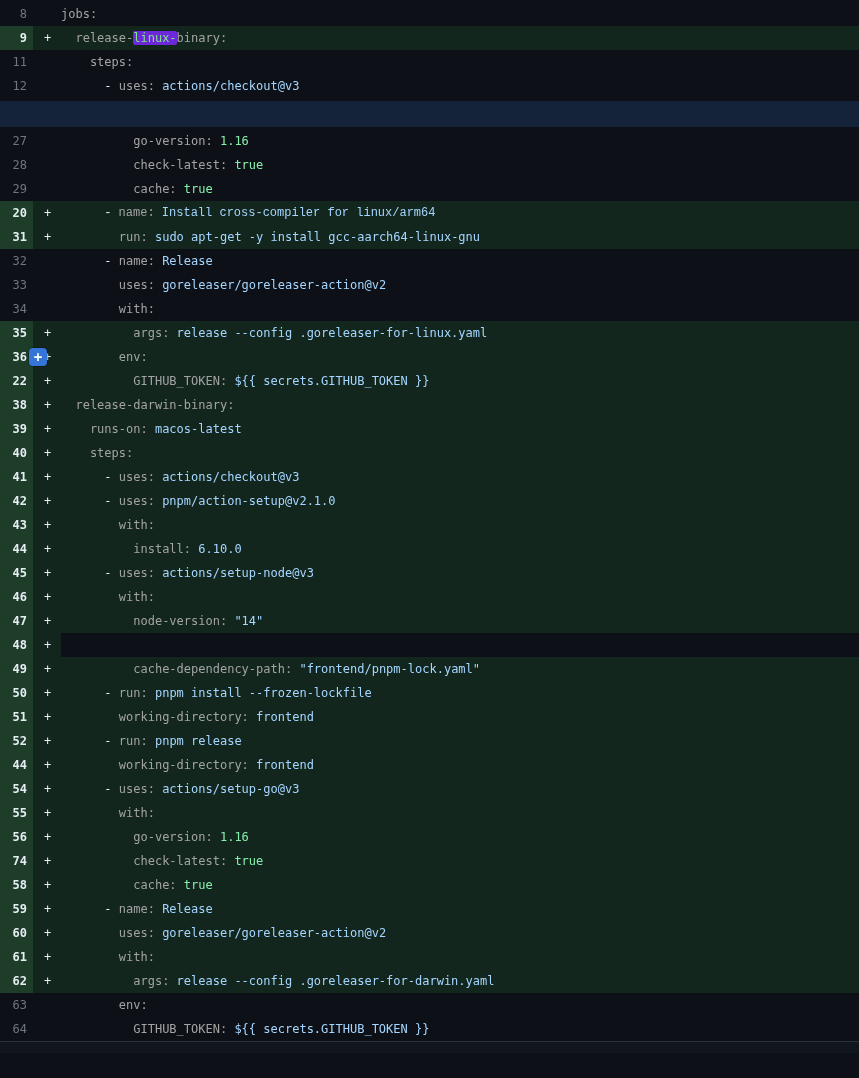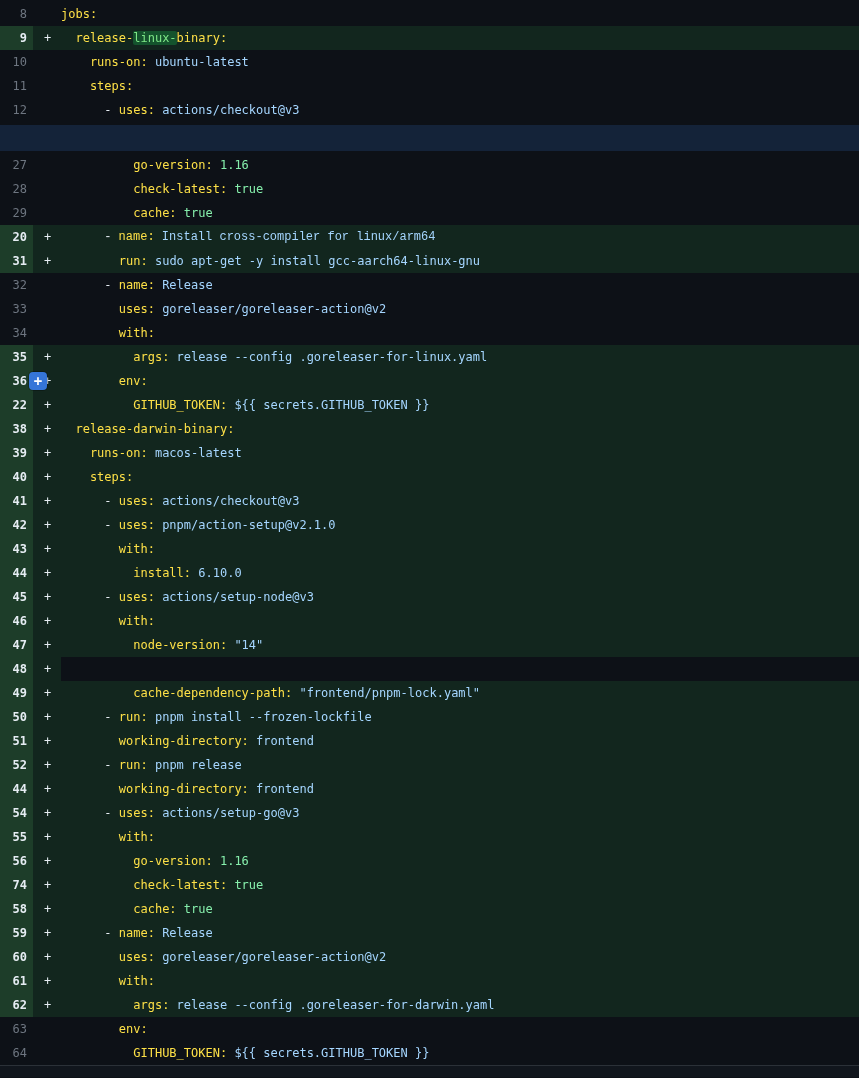--- a/index.html
+++ b/index.html
@@ -38,25 +38,25 @@
   .code{flex:1;}
   .row.added .gut{
     background:#1d3d29;
     color:#e6edf3;
     font-weight:600;
   }
   .row.added .mark,
   .row.added .code{
     background:#12261e;
   }
-  .k{color:#fde047;}
+  .k{color:#a3a3a3;}
   .s{color:#a5d6ff;}
   .n{color:#86efac;}
   .p{color:#e6edf3;}
-  .hl{color:#7ee787;background:#14532d;border-radius:2px;}
+  .hl{color:#7ee787;background:#6d28d9;border-radius:2px;}
   .expander{
     height:26px;
     background:#142339;
     margin:3px 0 2px 0;
     cursor:pointer;
   }
   .cbtn{
     position:absolute;
     left:29px;top:3px;
     width:18px;height:18px;
@@ -76,21 +76,20 @@
     border-top:1px solid #2b3138;
     background:#11161d;
   }
 </style>
 </head>
 <body>
 
 <div class="diff">
     <div class="row"><div class="gut">8</div><div class="mark"></div><div class="code" style="padding-left: 0ch;"><span class="k">jobs:</span></div></div>
     <div class="row added"><div class="gut">9</div><div class="mark">+</div><div class="code" style="padding-left: 2ch;"><span class="k">release-</span><span class="hl">linux-</span><span class="k">binary:</span></div></div>
-    <div class="row"><div class="gut">10</div><div class="mark"></div><div class="code" style="padding-left: 4ch;"><span class="k">runs-on:</span><span class="s"> ubuntu-latest</span></div></div>
     <div class="row"><div class="gut">11</div><div class="mark"></div><div class="code" style="padding-left: 4ch;"><span class="k">steps:</span></div></div>
     <div class="row"><div class="gut">12</div><div class="mark"></div><div class="code" style="padding-left: 6ch;"><span class="p">- </span><span class="k">uses:</span><span class="s"> actions/checkout@v3</span></div></div>
     <div class="expander"></div>
     <div class="row"><div class="gut">27</div><div class="mark"></div><div class="code" style="padding-left: 10ch;"><span class="k">go-version:</span><span class="n"> 1.16</span></div></div>
     <div class="row"><div class="gut">28</div><div class="mark"></div><div class="code" style="padding-left: 10ch;"><span class="k">check-latest:</span><span class="n"> true</span></div></div>
     <div class="row"><div class="gut">29</div><div class="mark"></div><div class="code" style="padding-left: 10ch;"><span class="k">cache:</span><span class="n"> true</span></div></div>
     <div class="row added"><div class="gut">20</div><div class="mark">+</div><div class="code" style="padding-left: 6ch; font-family: Liberation Mono, monospace;"><span class="p">- </span><span class="k">name:</span><span class="s"> Install cross-compiler for linux/arm64</span></div></div>
     <div class="row added"><div class="gut">31</div><div class="mark">+</div><div class="code" style="padding-left: 8ch;"><span class="k">run:</span><span class="s"> sudo apt-get -y install gcc-aarch64-linux-gnu</span></div></div>
     <div class="row"><div class="gut">32</div><div class="mark"></div><div class="code" style="padding-left: 6ch;"><span class="p">- </span><span class="k">name:</span><span class="s"> Release</span></div></div>
     <div class="row"><div class="gut">33</div><div class="mark"></div><div class="code" style="padding-left: 8ch;"><span class="k">uses:</span><span class="s"> goreleaser/goreleaser-action@v2</span></div></div>

